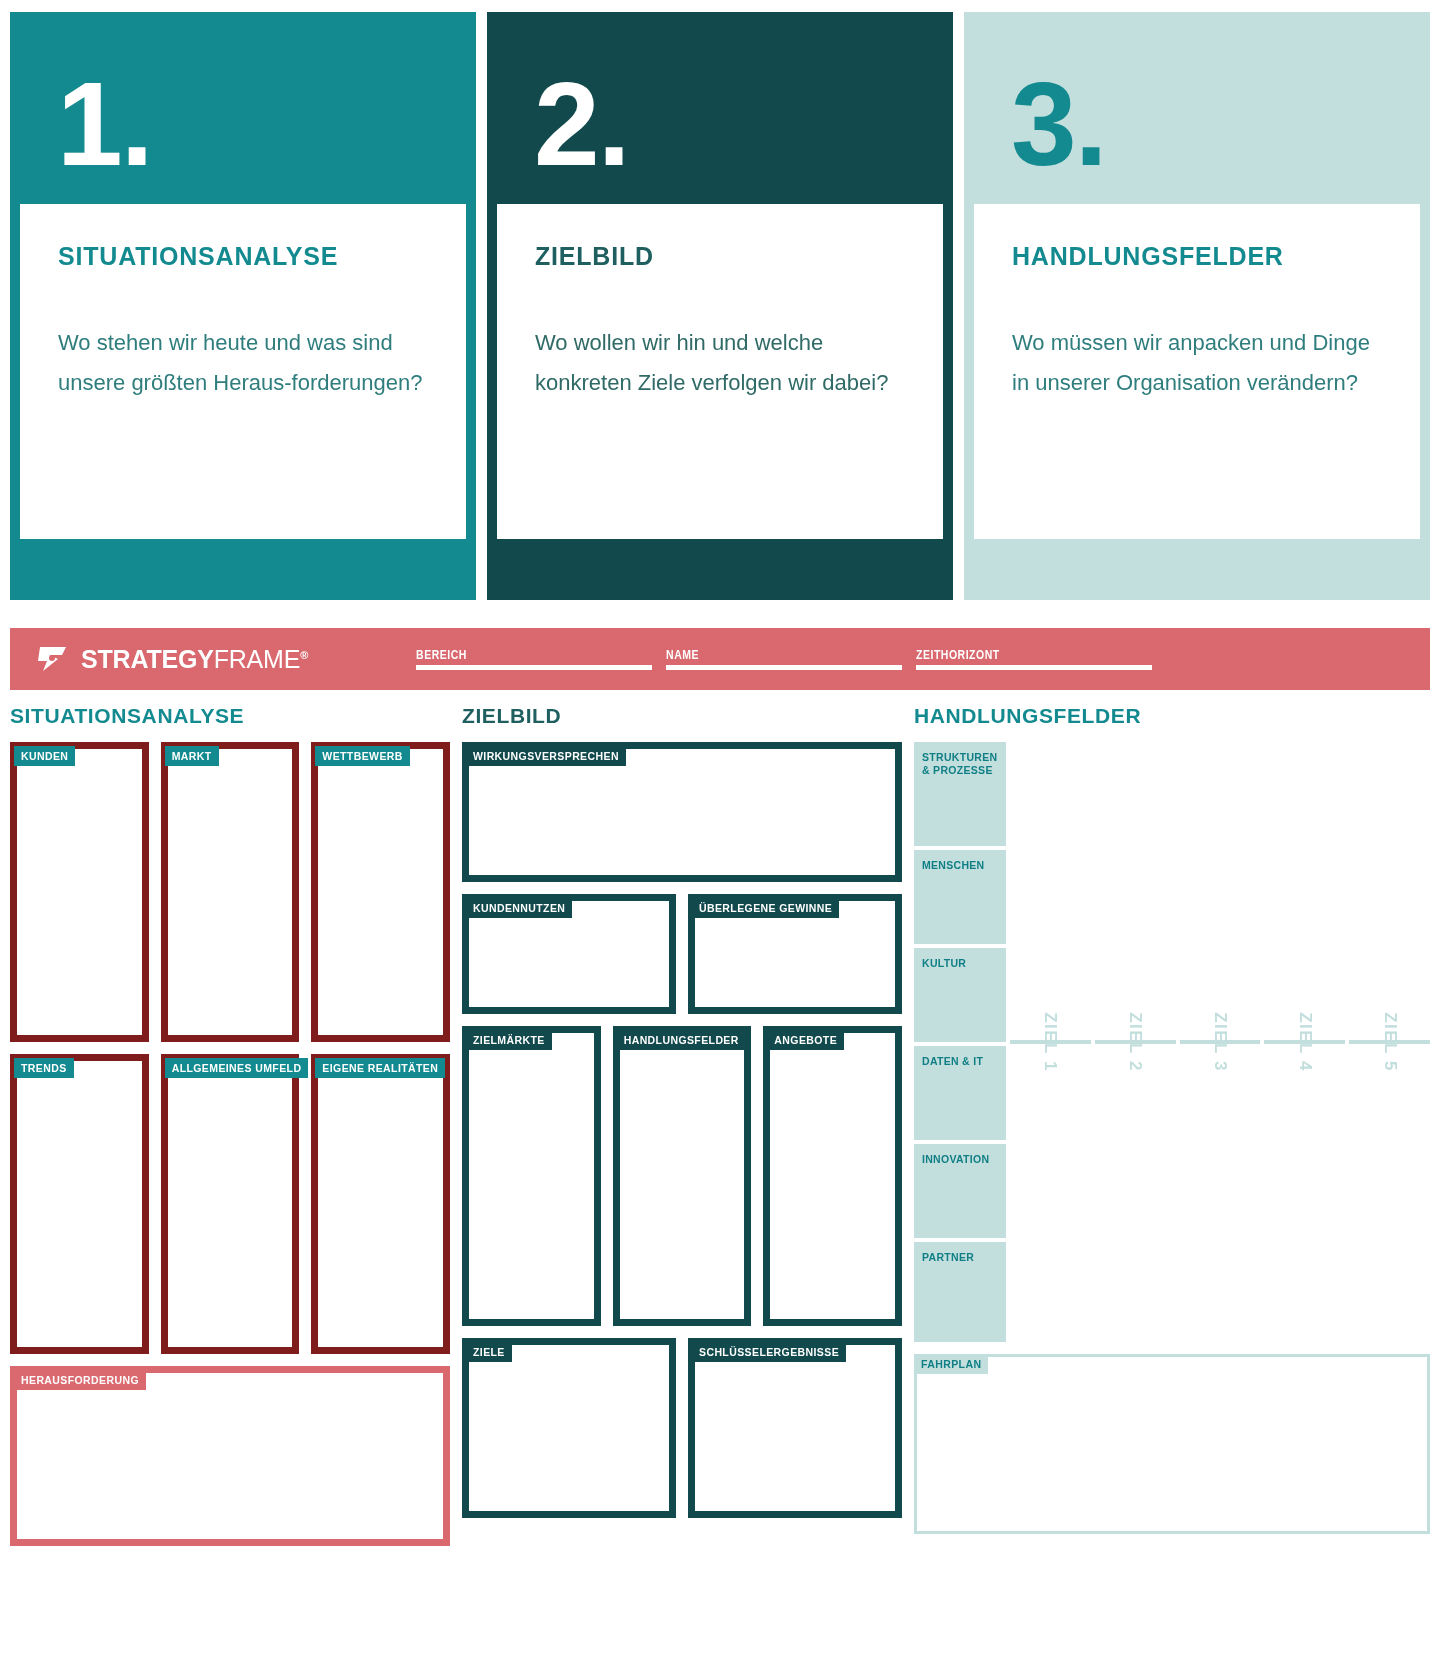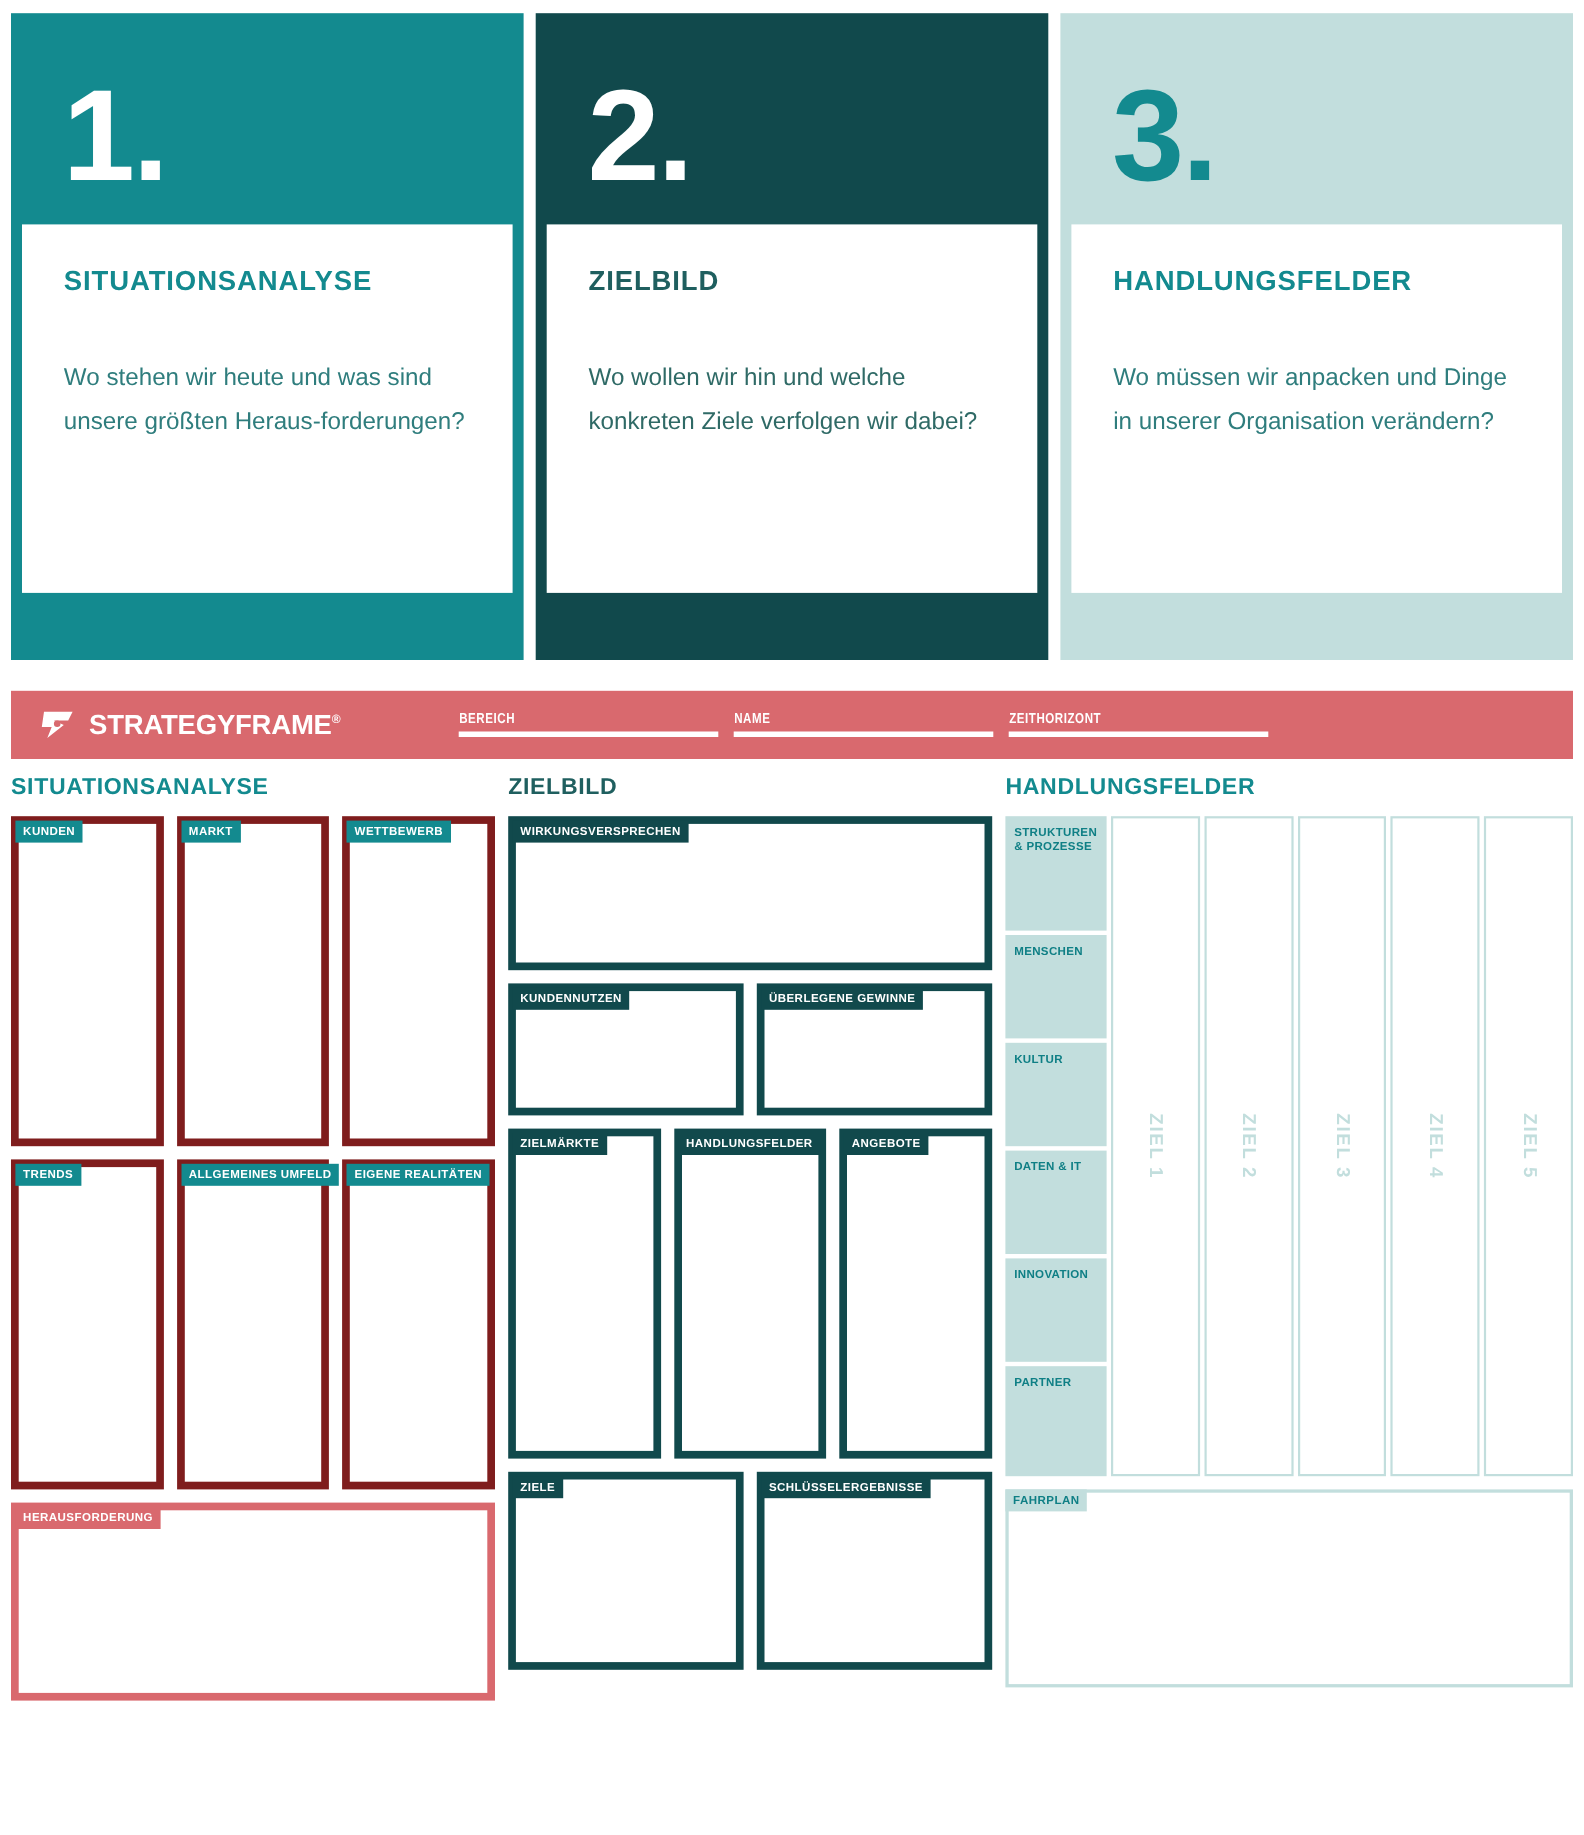--- a/index.html
+++ b/index.html
@@ -80,21 +80,21 @@
     gap: 11px;
   }
   .logo-mark { width: 34px; height: 30px; display:block; }
   .logo-text {
     font-size: 25px;
     font-weight: 700;
     letter-spacing: -0.2px;
     color: #ffffff;
     white-space: nowrap;
   }
-  .logo-text .thin { font-weight: 700; }
+  .logo-text .thin { font-weight: 400; }
   .logo-text .reg { font-size: 11px; vertical-align: super; }
 
   .meta-fields {
     display: flex;
     margin-left: 108px;
     gap: 0;
   }
   .meta-field { width: 250px; margin-right: 0; }
   .meta-field + .meta-field { margin-left: 0; }
   .meta-label {
@@ -169,21 +169,21 @@
   
   .zb-wv { height: 140px; }
   .zb-mid { display: flex; gap: 12px; margin-top: 12px; height: 120px; }
   .zb-mid .fbox { flex: 1; }
   .zb-row3 { display: flex; gap: 12px; margin-top: 12px; height: 300px; }
   .zb-row3 .fbox { flex: 1; }
   .zb-row4 { display: flex; gap: 12px; margin-top: 12px; height: 180px; }
   .zb-row4 .fbox { flex: 1; }
 
   
-  .hf-matrix { display: flex; gap: 4px; }
+  .hf-matrix { display: flex; gap: 4px; align-items: center; }
   .hf-rowlabels { width: 92px; display: flex; flex-direction: column; gap: 4px; }
   .hf-rowlabel {
     background: #c2dedd;
     color: #0f7f85;
     font-size: 10.5px;
     font-weight: 700;
     letter-spacing: 0.3px;
     line-height: 1.25;
     padding: 9px 0 0 8px;
   }

